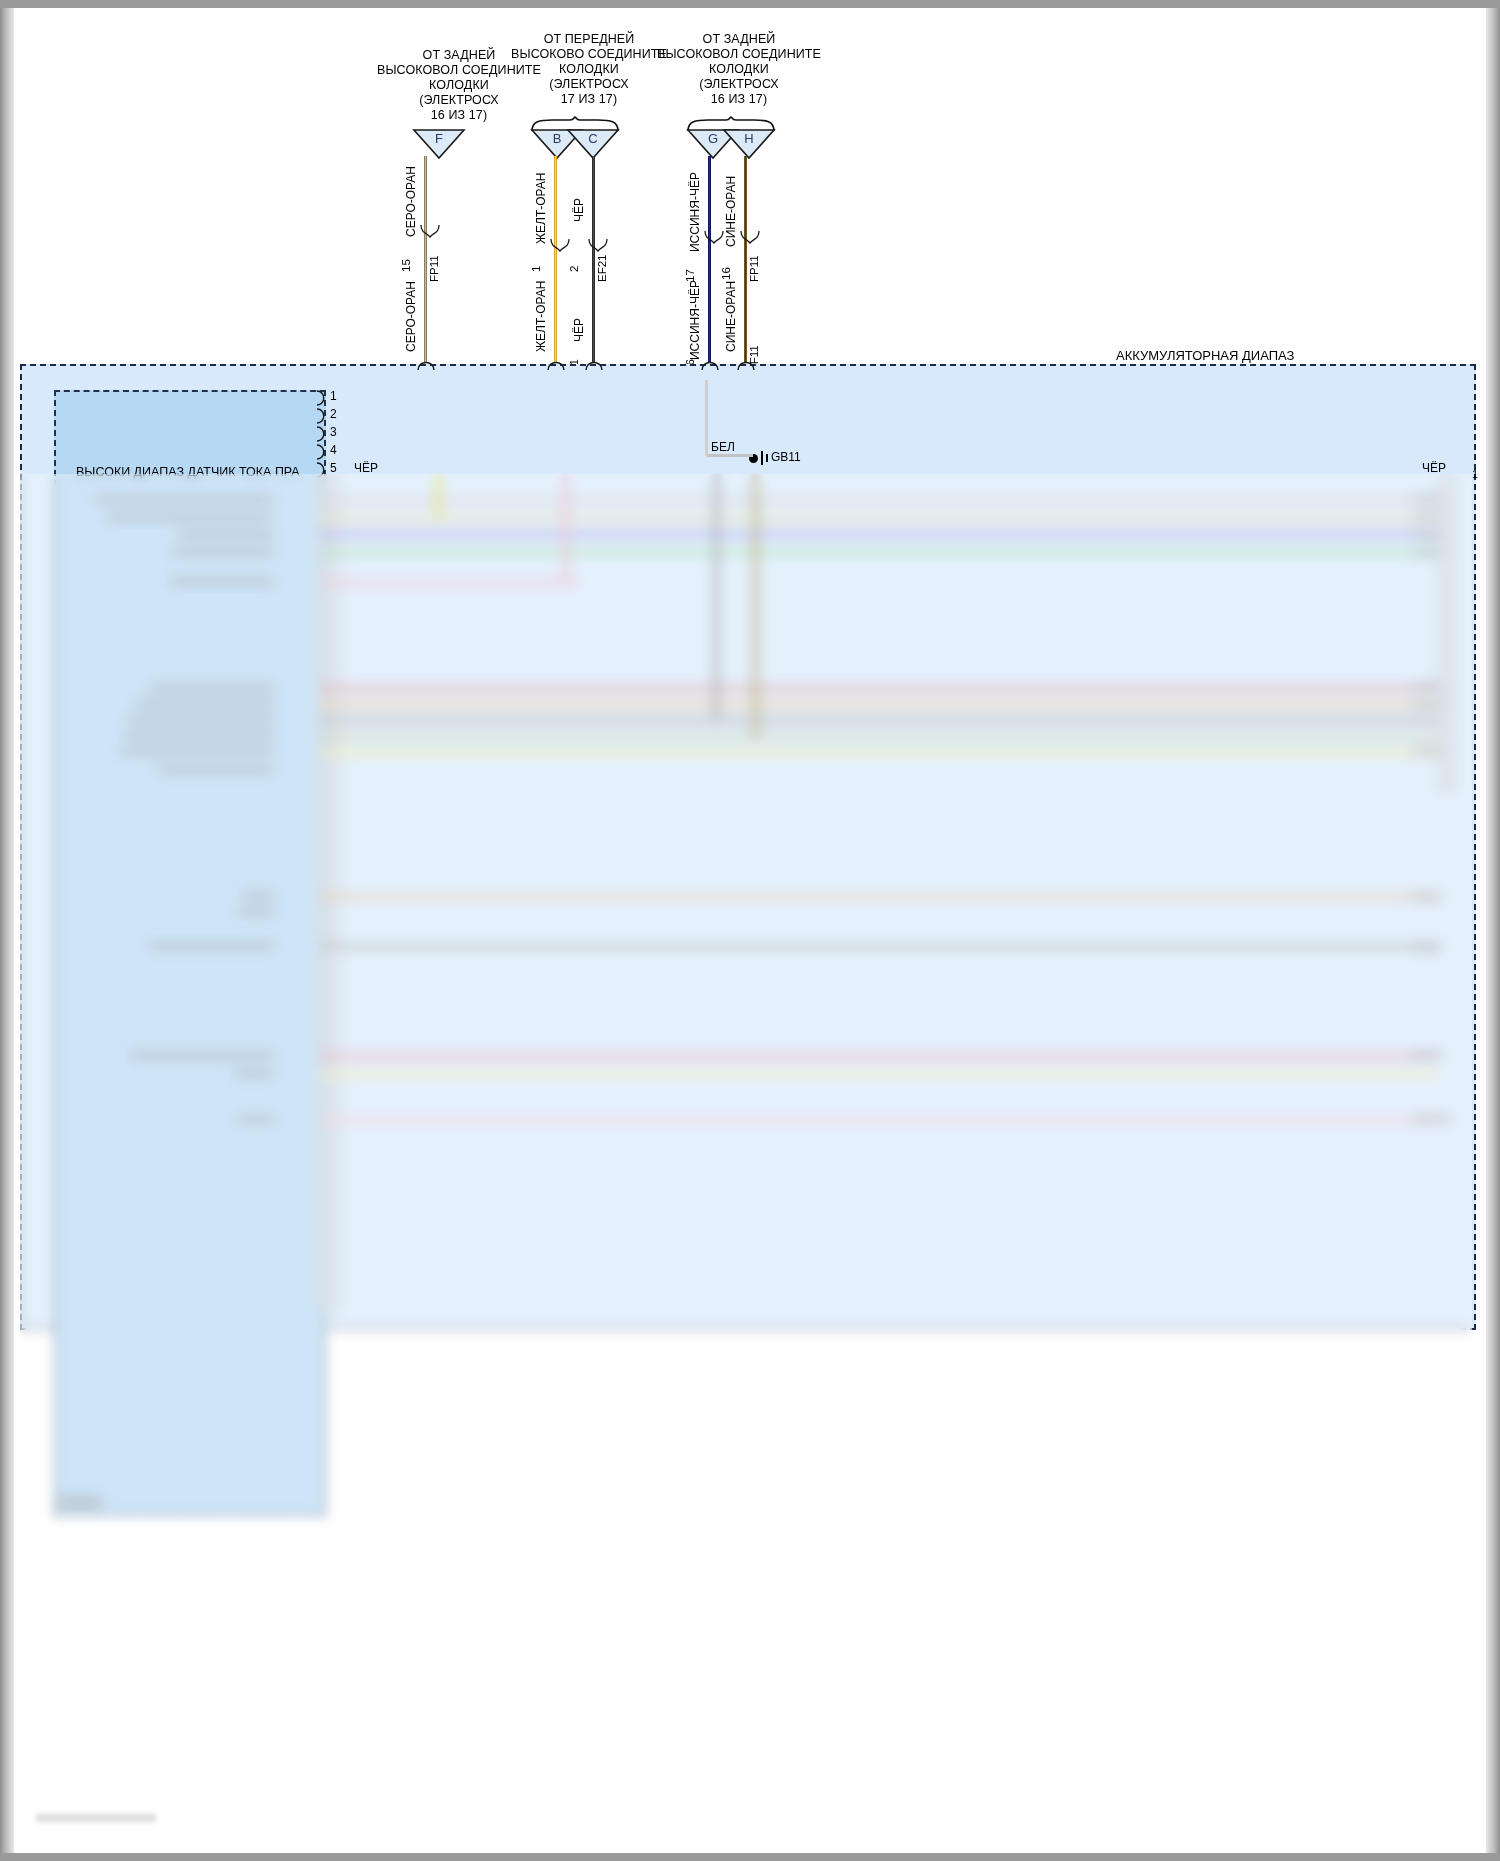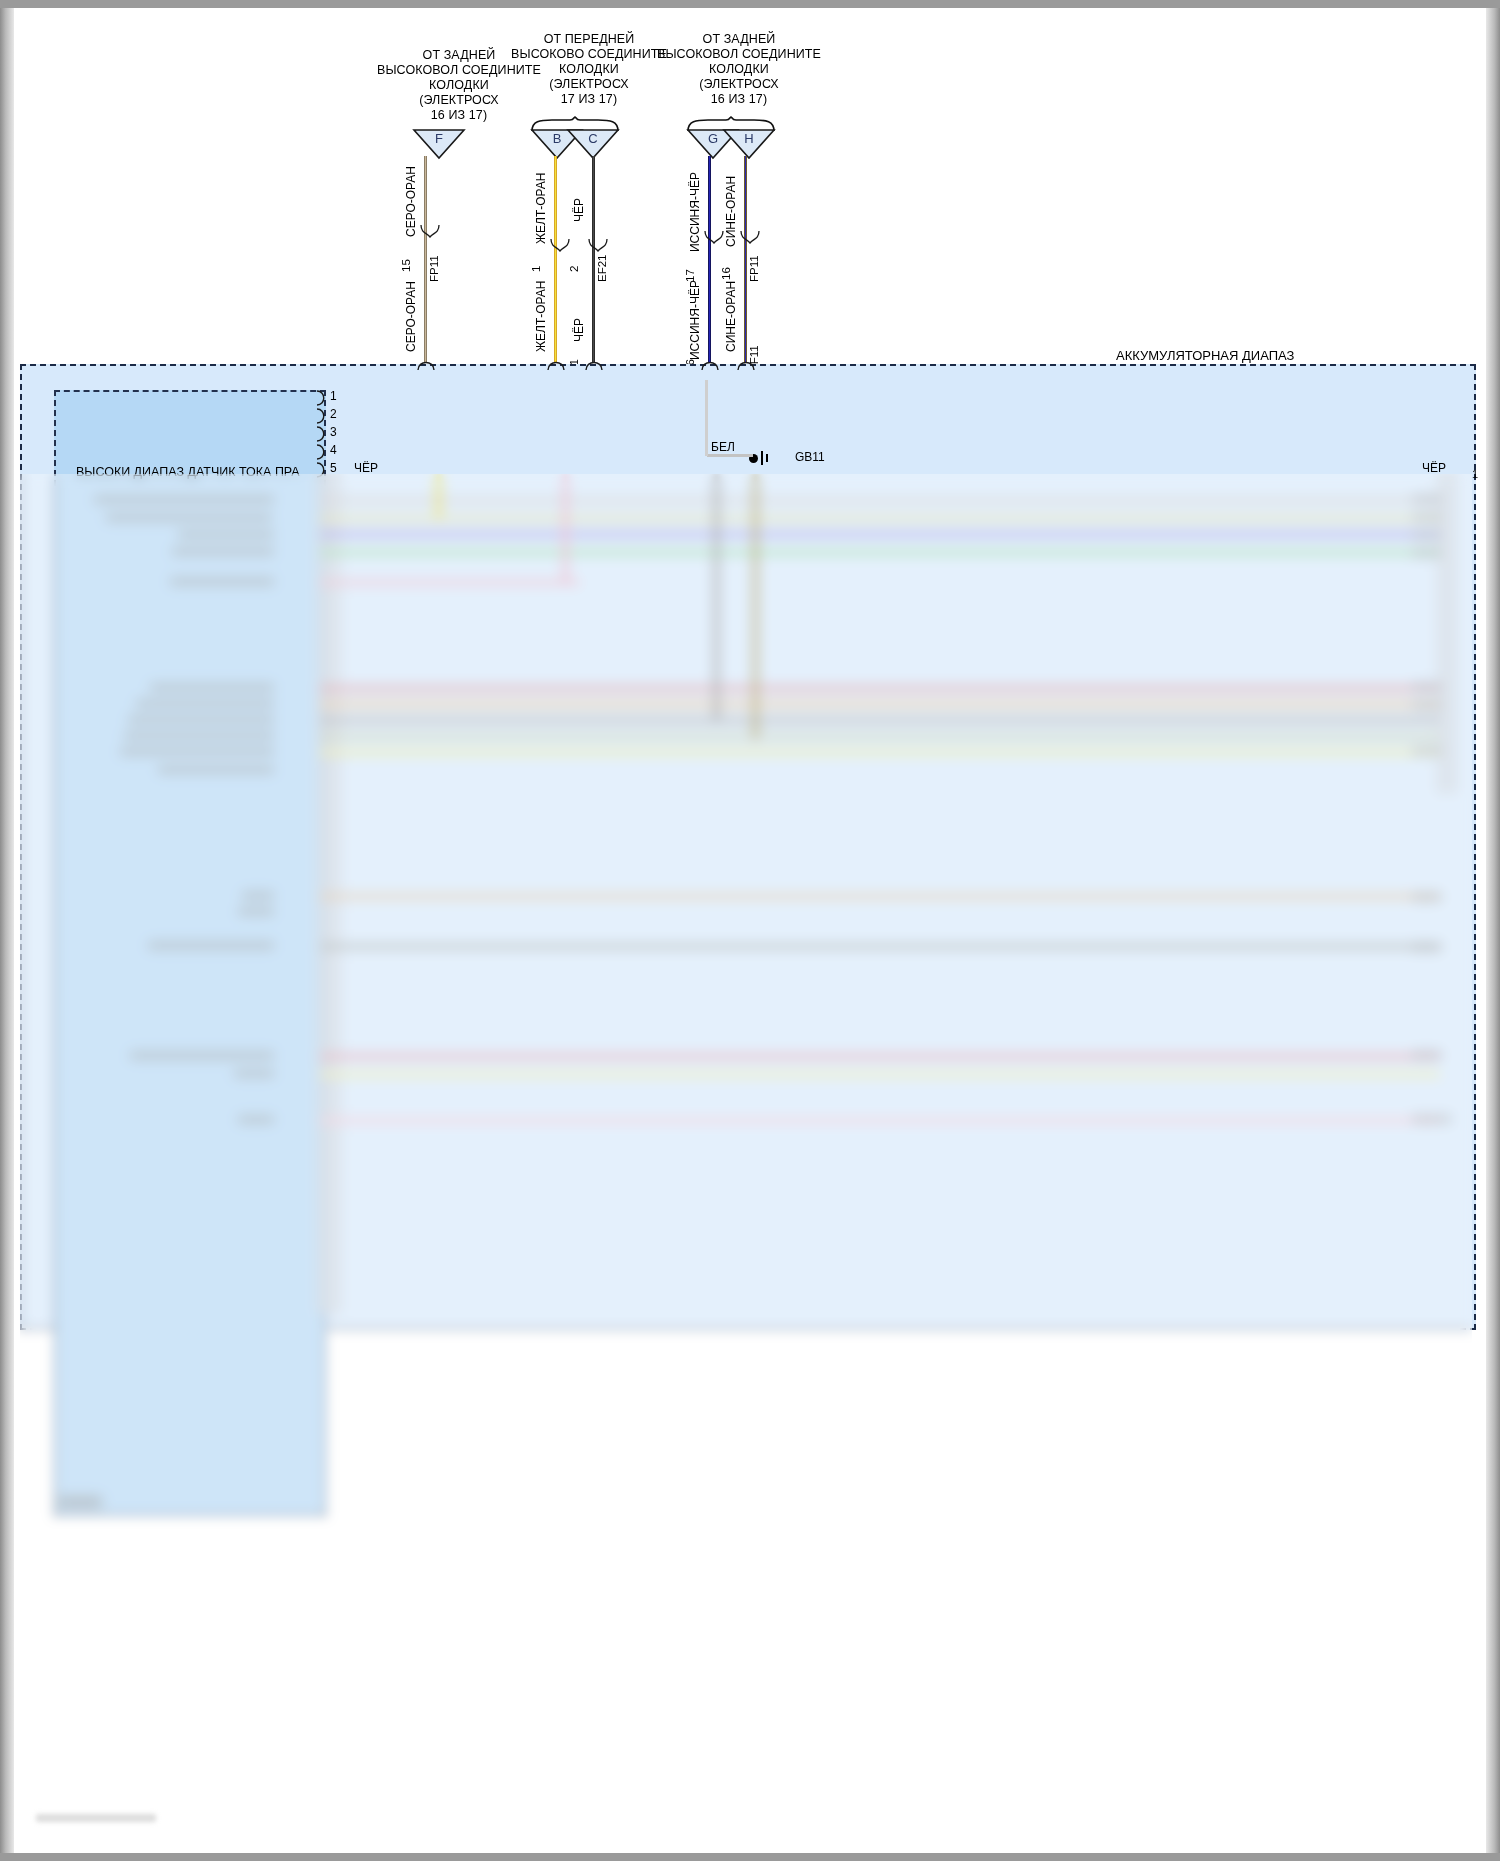--- a/index.html
+++ b/index.html
@@ -316,21 +316,21 @@
     <div class="pin-num" style="left:316px;top:453px;">5</div>
 
     <div class="smalltext" style="left:340px;top:453px;">ЧЁР</div>
     <div class="smalltext" style="left:1408px;top:453px;">ЧЁР</div>
     <div class="smalltext" style="left:1458px;top:460px;font-size:11px;">1</div>
 
     <div class="smalltext" style="left:697px;top:432px;">БЕЛ</div>
     <div class="gnd-dot" style="left:735px;top:446px;"></div>
     <div class="gnd-bar" style="left:747px;top:443px;"></div>
     <div class="gnd-bar2" style="left:752px;top:446px;"></div>
-    <div class="smalltext" style="left:757px;top:442px;margin-left:24px;">GB11</div>
+    <div class="smalltext" style="left:757px;top:442px;">GB11</div>
 
     <div class="hwire" style="left:693px;top:446px;width:46px;background:#c3c3c3;"></div>
     <div class="wire" style="left:691px;top:372px;height:76px;background:#cfcfcf;"></div>
 
     <div class="blurzone" style="left:6px;top:466px;width:1452px;height:1090px;">
 
       <div class="ghost" style="left:0;top:0;width:1452px;height:1090px;">
 
         <div class="conn-strip" style="left:296px;top:0;width:26px;height:840px;"></div>
         <div class="conn-strip" style="left:1416px;top:0;width:22px;height:320px;"></div>

